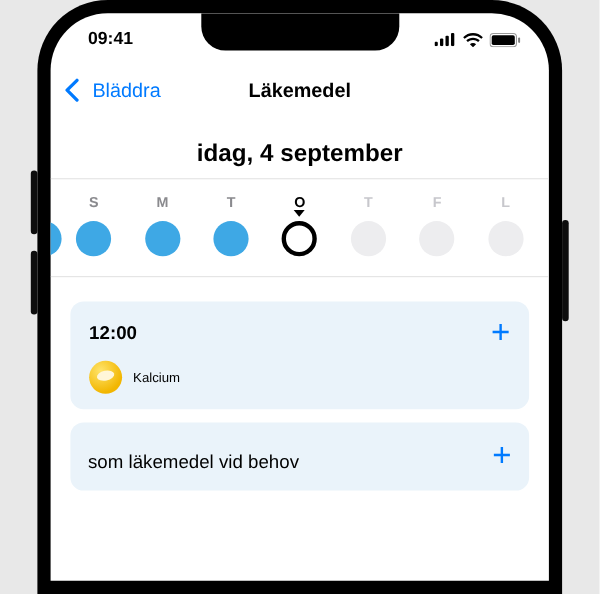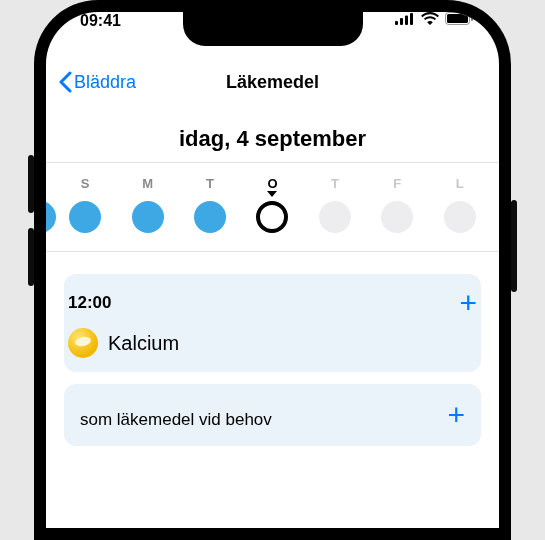--- a/index.html
+++ b/index.html
@@ -51,40 +51,40 @@
     background: #000;
     border-radius: 0 0 22px 22px;
     z-index: 10;
   }
 
   
   .status-bar {
     height: 48px;
     display: flex;
     justify-content: space-between;
-    align-items: flex-start;
+    align-items: center;
     padding: 0 26px 0 34px;
     font-size: 16px;
     font-weight: 600;
   }
   .status-right { display: flex; align-items: center; gap: 6px; }
   .status-right svg { display: block; }
 
   
   .nav {
     height: 44px;
     display: flex;
     align-items: center;
     position: relative;
     padding: 0 12px;
   }
   .back {
     display: flex;
     align-items: center;
-    gap: 2px;
+    gap: 12px;
     color: #007aff;
     font-size: 18px;
   }
   .back svg { display: block; }
   .nav-title {
     position: absolute;
     left: 50%;
     transform: translateX(-50%);
     font-size: 18px;
     font-weight: 700;
@@ -163,21 +163,21 @@
   }
   .section-title {
     font-size: 24px;
     font-weight: 700;
     margin-bottom: 12px;
   }
 
   .card {
     background: #eaf3fa;
     border-radius: 12px;
-    padding: 14px 4px;
+    padding: 14px 17px;
     margin-bottom: 12px;
     position: relative;
   }
   .card-head {
     display: flex;
     justify-content: space-between;
     align-items: center;
   }
   .card-time {
     font-size: 17px;
@@ -209,21 +209,21 @@
   }
   .med-icon::after {
     content: "";
     position: absolute;
     left: 7px; top: 9px;
     width: 16px; height: 9px;
     border-radius: 50%;
     background: #fff6d8;
     transform: rotate(-12deg);
   }
-  .med-name { font-size: 20px; }
+  .med-name { font-size: 12px; }
 
   .card.simple {
     display: flex;
     justify-content: space-between;
     align-items: flex-end;
     padding: 16px 16px;
   }
 </style>
 </head>
 <body>

